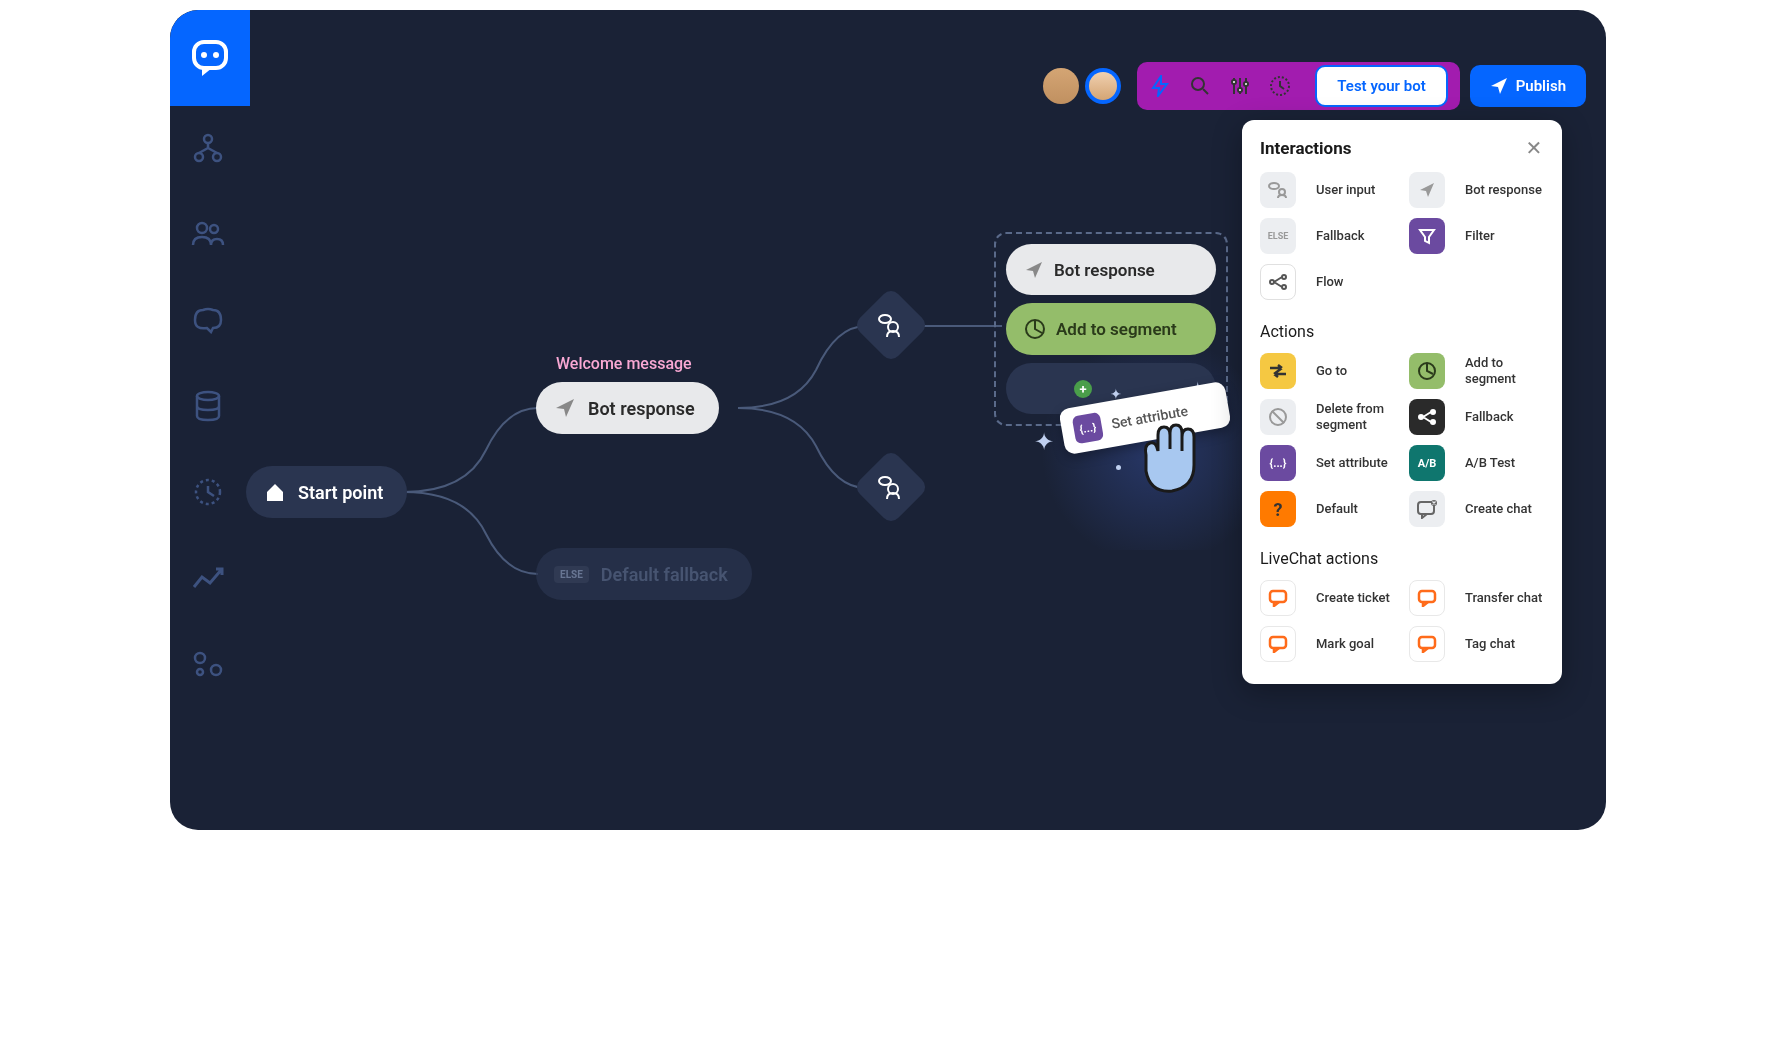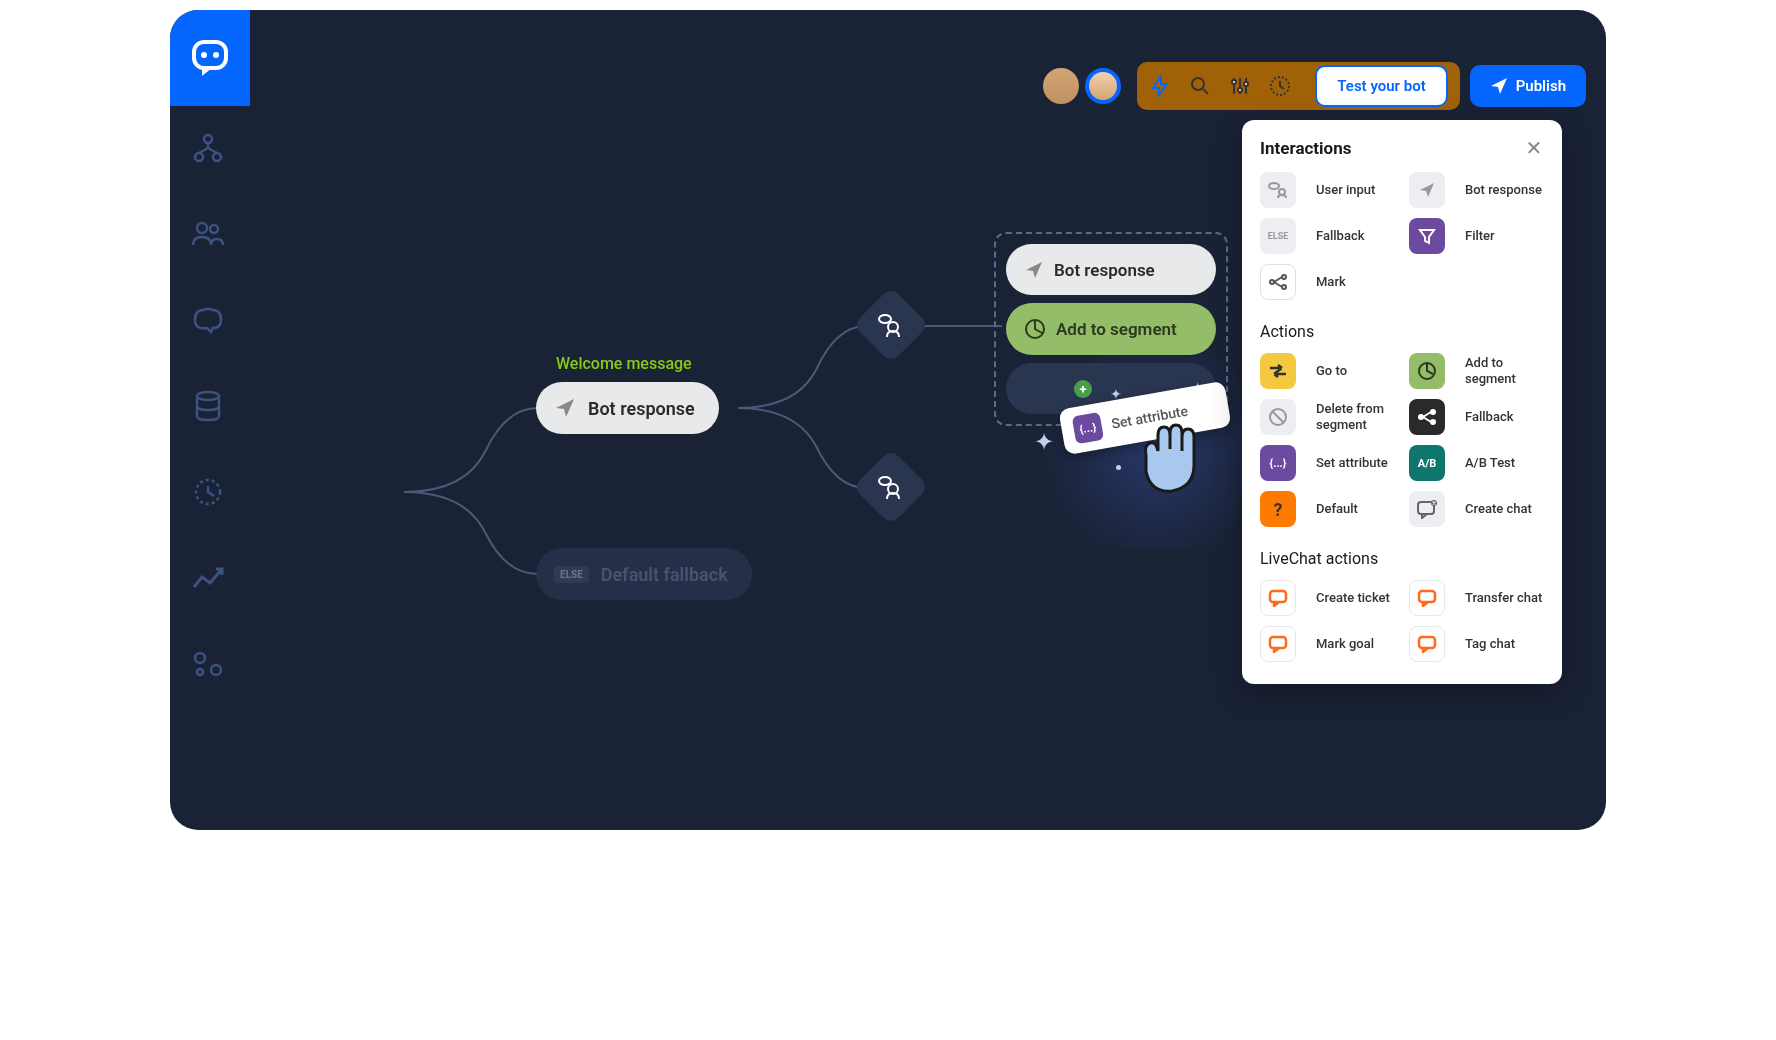--- a/index.html
+++ b/index.html
@@ -15,32 +15,32 @@
 .nav-item { width: 36px; height: 36px; display: flex; align-items: center; justify-content: center; cursor: pointer; }
 .nav-item svg { stroke: #3d5280; fill: none; }
 
 
 .top-bar { position: absolute; top: 52px; right: 20px; height: 48px; display: flex; align-items: center; gap: 10px; }
 .avatars { display: flex; gap: 6px; margin-right: 6px; }
 .avatar { width: 36px; height: 36px; border-radius: 50%; }
 .avatar-1 { background: linear-gradient(#d4a574, #c09060); }
 .avatar-2 { background: #0566ff; display: flex; align-items: center; justify-content: center; }
 .avatar-2-inner { width: 28px; height: 28px; border-radius: 50%; background: linear-gradient(#f0d0b0, #d4a574); }
-.tool-strip { background: #a16207; border-radius: 10px; height: 48px; display: flex; align-items: center; padding: 1px 12px; gap: 18px; }
+.tool-strip { background: #a21caf; border-radius: 10px; height: 48px; display: flex; align-items: center; padding: 1px 12px; gap: 18px; }
 .tool-icon { width: 22px; height: 22px; cursor: pointer; display: flex; align-items: center; justify-content: center; }
 .btn-test { background: #fff; border: 2px solid #0566ff; color: #0566ff; font-weight: 600; font-size: 15px; padding: 0 20px; height: 42px; border-radius: 10px; margin-left: 6px; cursor: pointer; }
 .btn-publish { background: #0566ff; color: #fff; font-weight: 600; font-size: 15px; padding: 0 20px; height: 42px; border-radius: 10px; display: flex; align-items: center; gap: 8px; cursor: pointer; }
 
 
 .canvas { position: absolute; left: 76px; top: 0; right: 0; bottom: 0; }
 
 
 .node { position: absolute; display: flex; align-items: center; gap: 12px; border-radius: 28px; padding: 0 24px 0 18px; height: 52px; font-weight: 600; font-size: 18px; }
 .node-start { left: 0; top: 456px; background: #2a3550; color: #fff; }
-.node-welcome-label { position: absolute; left: 310px; top: 344px; color: #84cc16; font-size: 16px; font-weight: 500; }
+.node-welcome-label { position: absolute; left: 310px; top: 344px; color: #f9a8d4; font-size: 16px; font-weight: 500; }
 .node-response-1 { left: 290px; top: 372px; background: #e8e9eb; color: #2a2a2a; }
 .node-fallback { left: 290px; top: 538px; background: #2a3550; color: #5a6a8a; opacity: 0.7; }
 .node-fallback .else-badge { font-size: 10px; background: #3a4560; color: #8a9abb; padding: 3px 6px; border-radius: 4px; font-weight: 700; }
 
 
 .diamond { position: absolute; width: 54px; height: 54px; background: #2a3550; transform: rotate(45deg); border-radius: 10px; display: flex; align-items: center; justify-content: center; }
 .diamond svg { transform: rotate(-45deg); }
 .diamond-1 { left: 618px; top: 288px; }
 .diamond-2 { left: 618px; top: 450px; }
 
@@ -204,20 +204,26 @@
     <svg class="connectors">
       <path d="M 158 482 Q 220 482 240 440 Q 260 398 292 398"></path>
       <path d="M 158 482 Q 220 482 240 524 Q 260 564 292 564"></path>
       <path d="M 492 398 Q 550 398 570 360 Q 590 316 620 316"></path>
       <path d="M 492 398 Q 550 398 570 436 Q 590 478 620 478"></path>
       <path d="M 672 316 L 756 316"></path>
     </svg>
 
     <div class="glow"></div>
 
+    <div class="node node-start">
+      <svg width="22" height="22" viewBox="0 0 22 22">
+          <path d="M3 11 L11 3 L19 11 L19 20 L3 20 Z M8 20 L8 14 L14 14 L14 20" fill="#fff"></path>
+        </svg>
+      <span>Start point</span>
+    </div>
 
     <div class="node-welcome-label">Welcome message</div>
 
     <div class="node node-response-1">
       <svg width="22" height="22" viewBox="0 0 22 22">
           <path d="M2 11 L20 2 L12 20 L10 12 Z" fill="#888"></path>
         </svg>
       <span>Bot response</span>
     </div>
 
@@ -313,21 +319,21 @@
       </div>
       <div class="panel-item">
         <div class="panel-icon ic-white">
             <svg width="20" height="16" viewBox="0 0 20 16" fill="none" stroke="#555" stroke-width="2">
               <circle cx="4" cy="8" r="2"></circle>
               <circle cx="16" cy="3" r="2"></circle>
               <circle cx="16" cy="13" r="2"></circle>
               <path d="M6 8 L14 3 M6 8 L14 13"></path>
             </svg>
           </div>
-        <span class="panel-label">Mark</span>
+        <span class="panel-label">Flow</span>
       </div>
     </div>
 
     <div class="section-title">Actions</div>
     <div class="panel-grid">
       <div class="panel-item">
         <div class="panel-icon ic-yellow">
             <svg width="20" height="14" viewBox="0 0 20 14" fill="none" stroke="#333" stroke-width="2.5">
               <path d="M2 4 L14 4 M14 4 L10 1 M14 4 L10 7 M18 10 L6 10 M6 10 L10 7 M6 10 L10 13"></path>
             </svg>

